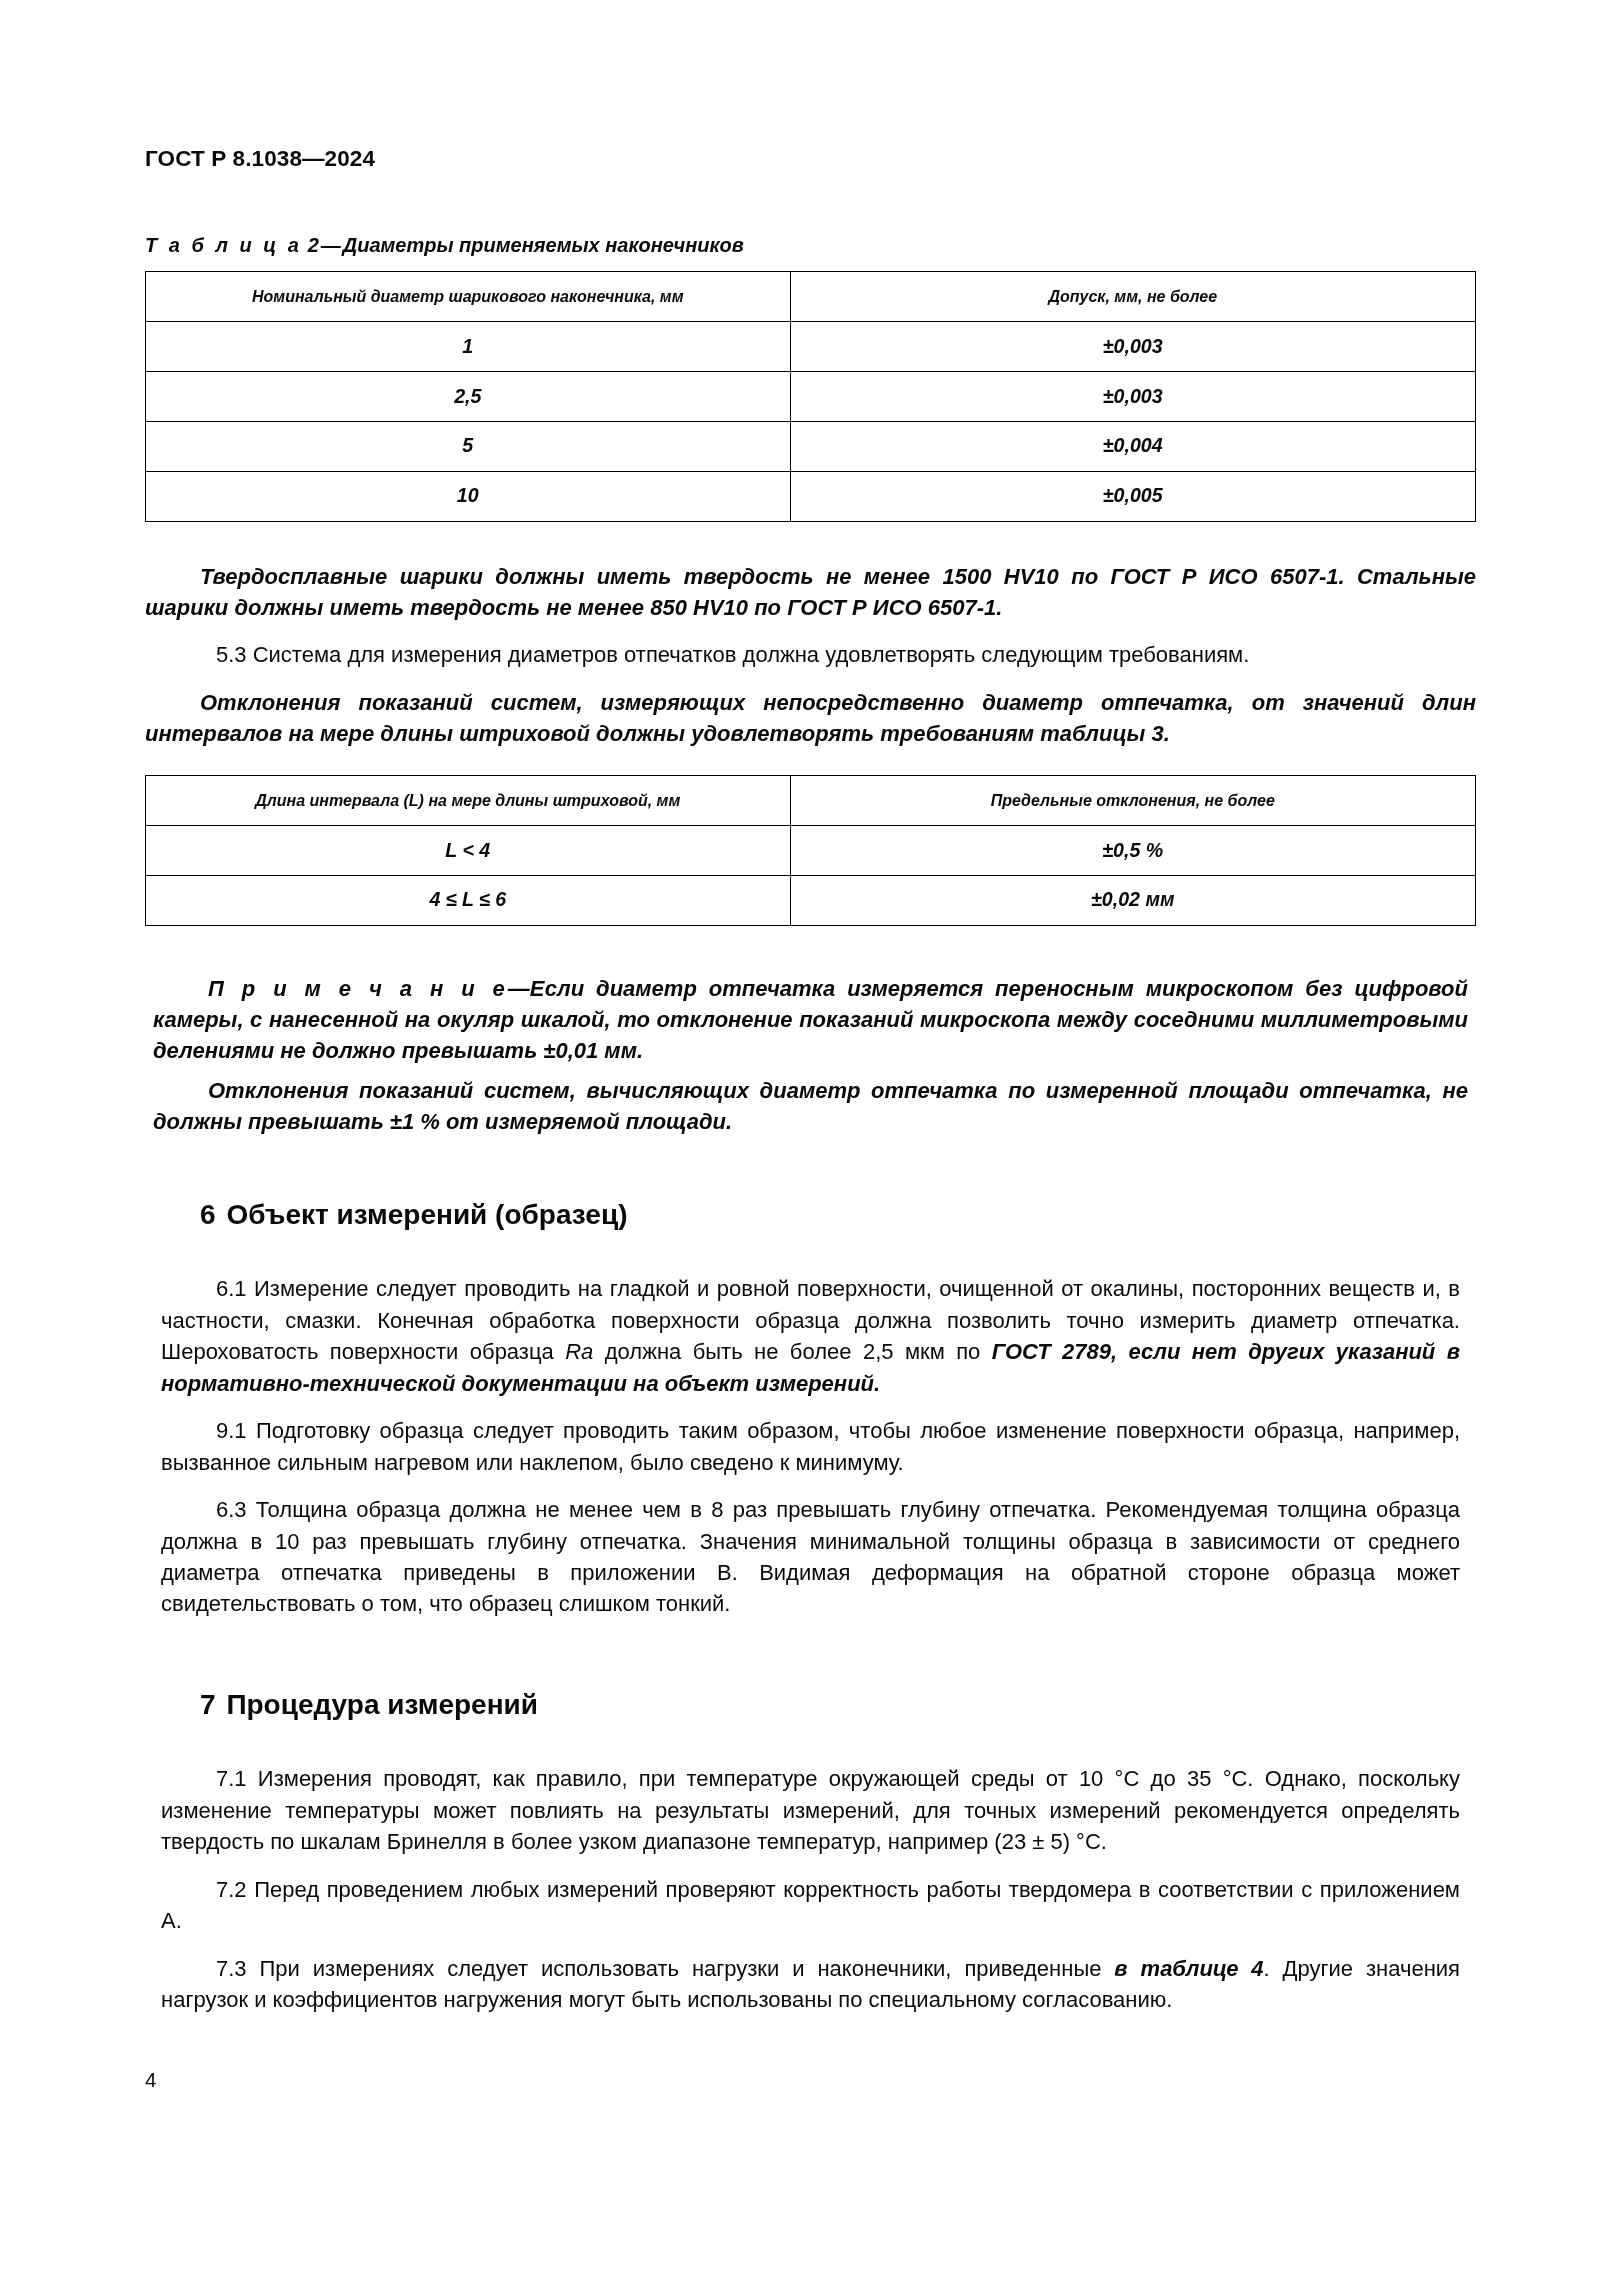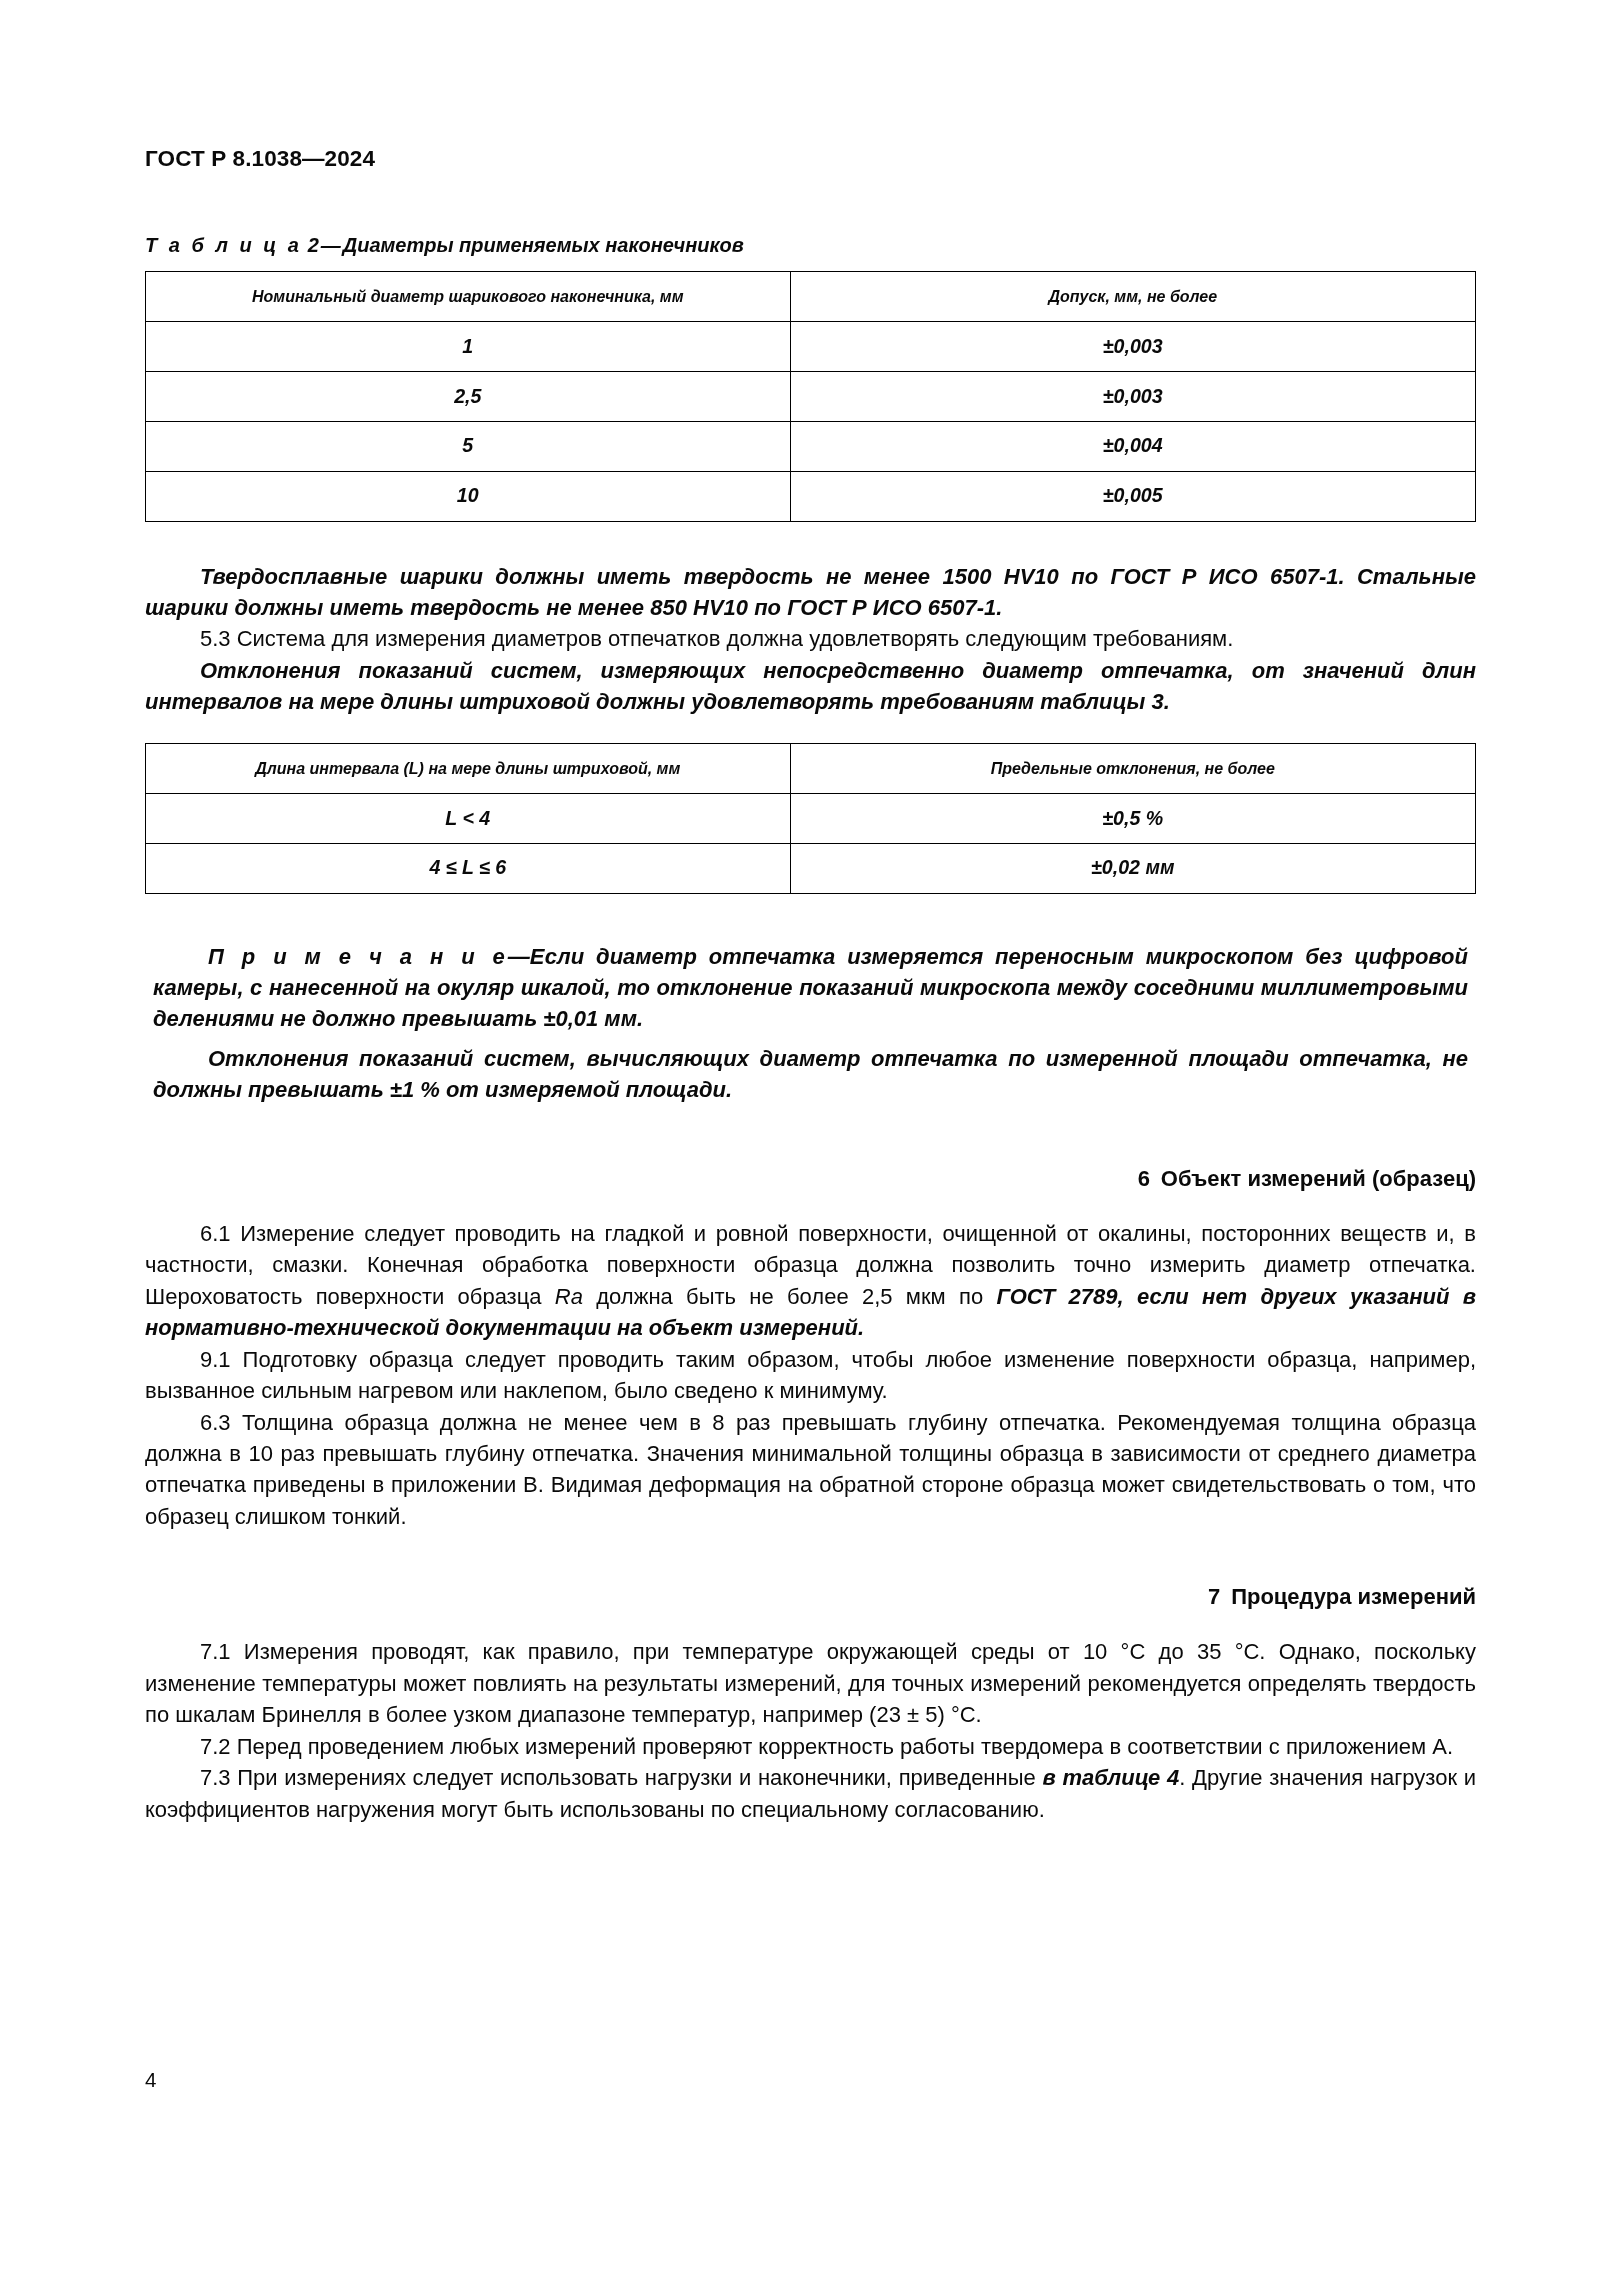--- a/index.html
+++ b/index.html
@@ -80,21 +80,21 @@
   }
   table.gost.t2 td:first-child,
   table.gost.t2 th:first-child { width: 47.5%; }
   table.gost.t3 td:first-child,
   table.gost.t3 th:first-child { width: 47.5%; }
 
   
   p.body {
     font-size: 22px;
     line-height: 1.43;
-    margin: 0;
+    margin: 16px;
     text-align: justify;
     text-indent: 55px;
     hyphens: manual;
   }
   p.bi {
     font-weight: bold;
     font-style: italic;
     font-size: 22px;
     line-height: 1.43;
     margin: 0;
@@ -114,28 +114,27 @@
     font-style: italic;
     line-height: 1.43;
     margin: 8px;
     text-align: justify;
     text-indent: 55px;
   }
   .note-word { letter-spacing: 3px; }
 
   
   h2.section {
-    font-size: 22px;
+    font-size: 28px;
     font-weight: bold;
     font-style: normal;
     margin: 0;
     padding-left: 55px;
     line-height: 1.25;
     text-indent: 0;
-    text-align: right;
   }
   h2.section .num { padding-right: 10.8px; }
 
   
   .page-number {
     position: absolute;
     left: 145px;
     top: 2070px;
     font-size: 20.6px;
     line-height: 1;

